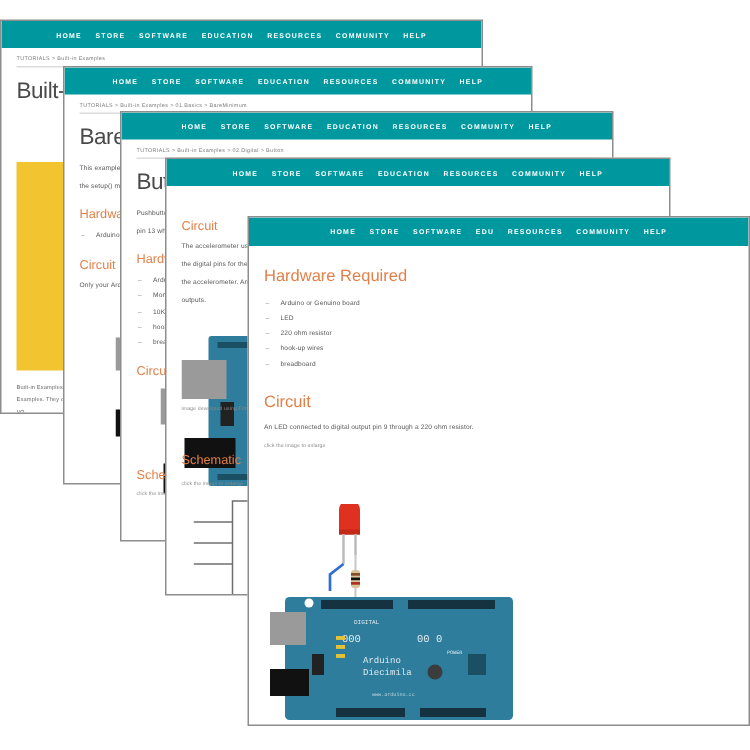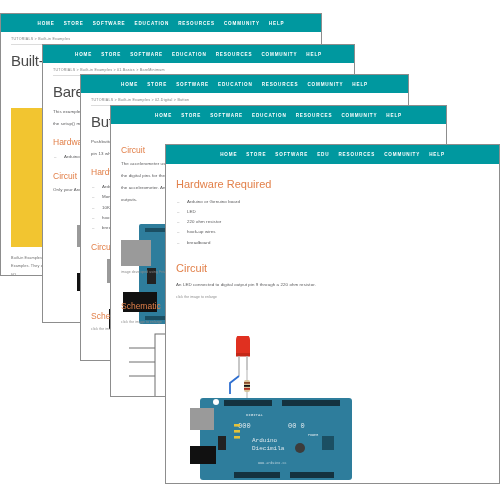--- a/index.html
+++ b/index.html
@@ -282,21 +282,21 @@
         <li>Arduino or Genuino board</li>
         <li>LED</li>
         <li>220 ohm resistor</li>
         <li>hook-up wires</li>
         <li>breadboard</li>
       </ul>
       <div class="h2" style="font-size:11px;margin:14px 0 7px 0;">Circuit</div>
       <div class="para">An LED connected to digital output pin 9 through a 220 ohm resistor.</div>
       <div class="small">click the image to enlarge</div>
 
-      <div style="position:absolute;left:24px;top:172px;text-decoration:underline;">
+      <div style="position:absolute;left:14px;top:172px;text-decoration:underline;">
         <svg width="185" height="150" viewBox="0 0 185 150">
 
           <g>
             <path d="M46 4 a7 7 0 0 1 14 0 v14 h-14 z" fill="#e03020"></path>
             <rect x="46" y="17" width="14" height="3.5" fill="#c42818"></rect>
           </g>
 
           <line x1="49" y1="20" x2="49" y2="40" stroke="#b9b9b9" stroke-width="1.6"></line>
           <line x1="57" y1="20" x2="57" y2="34" stroke="#b9b9b9" stroke-width="1.6"></line>
 

